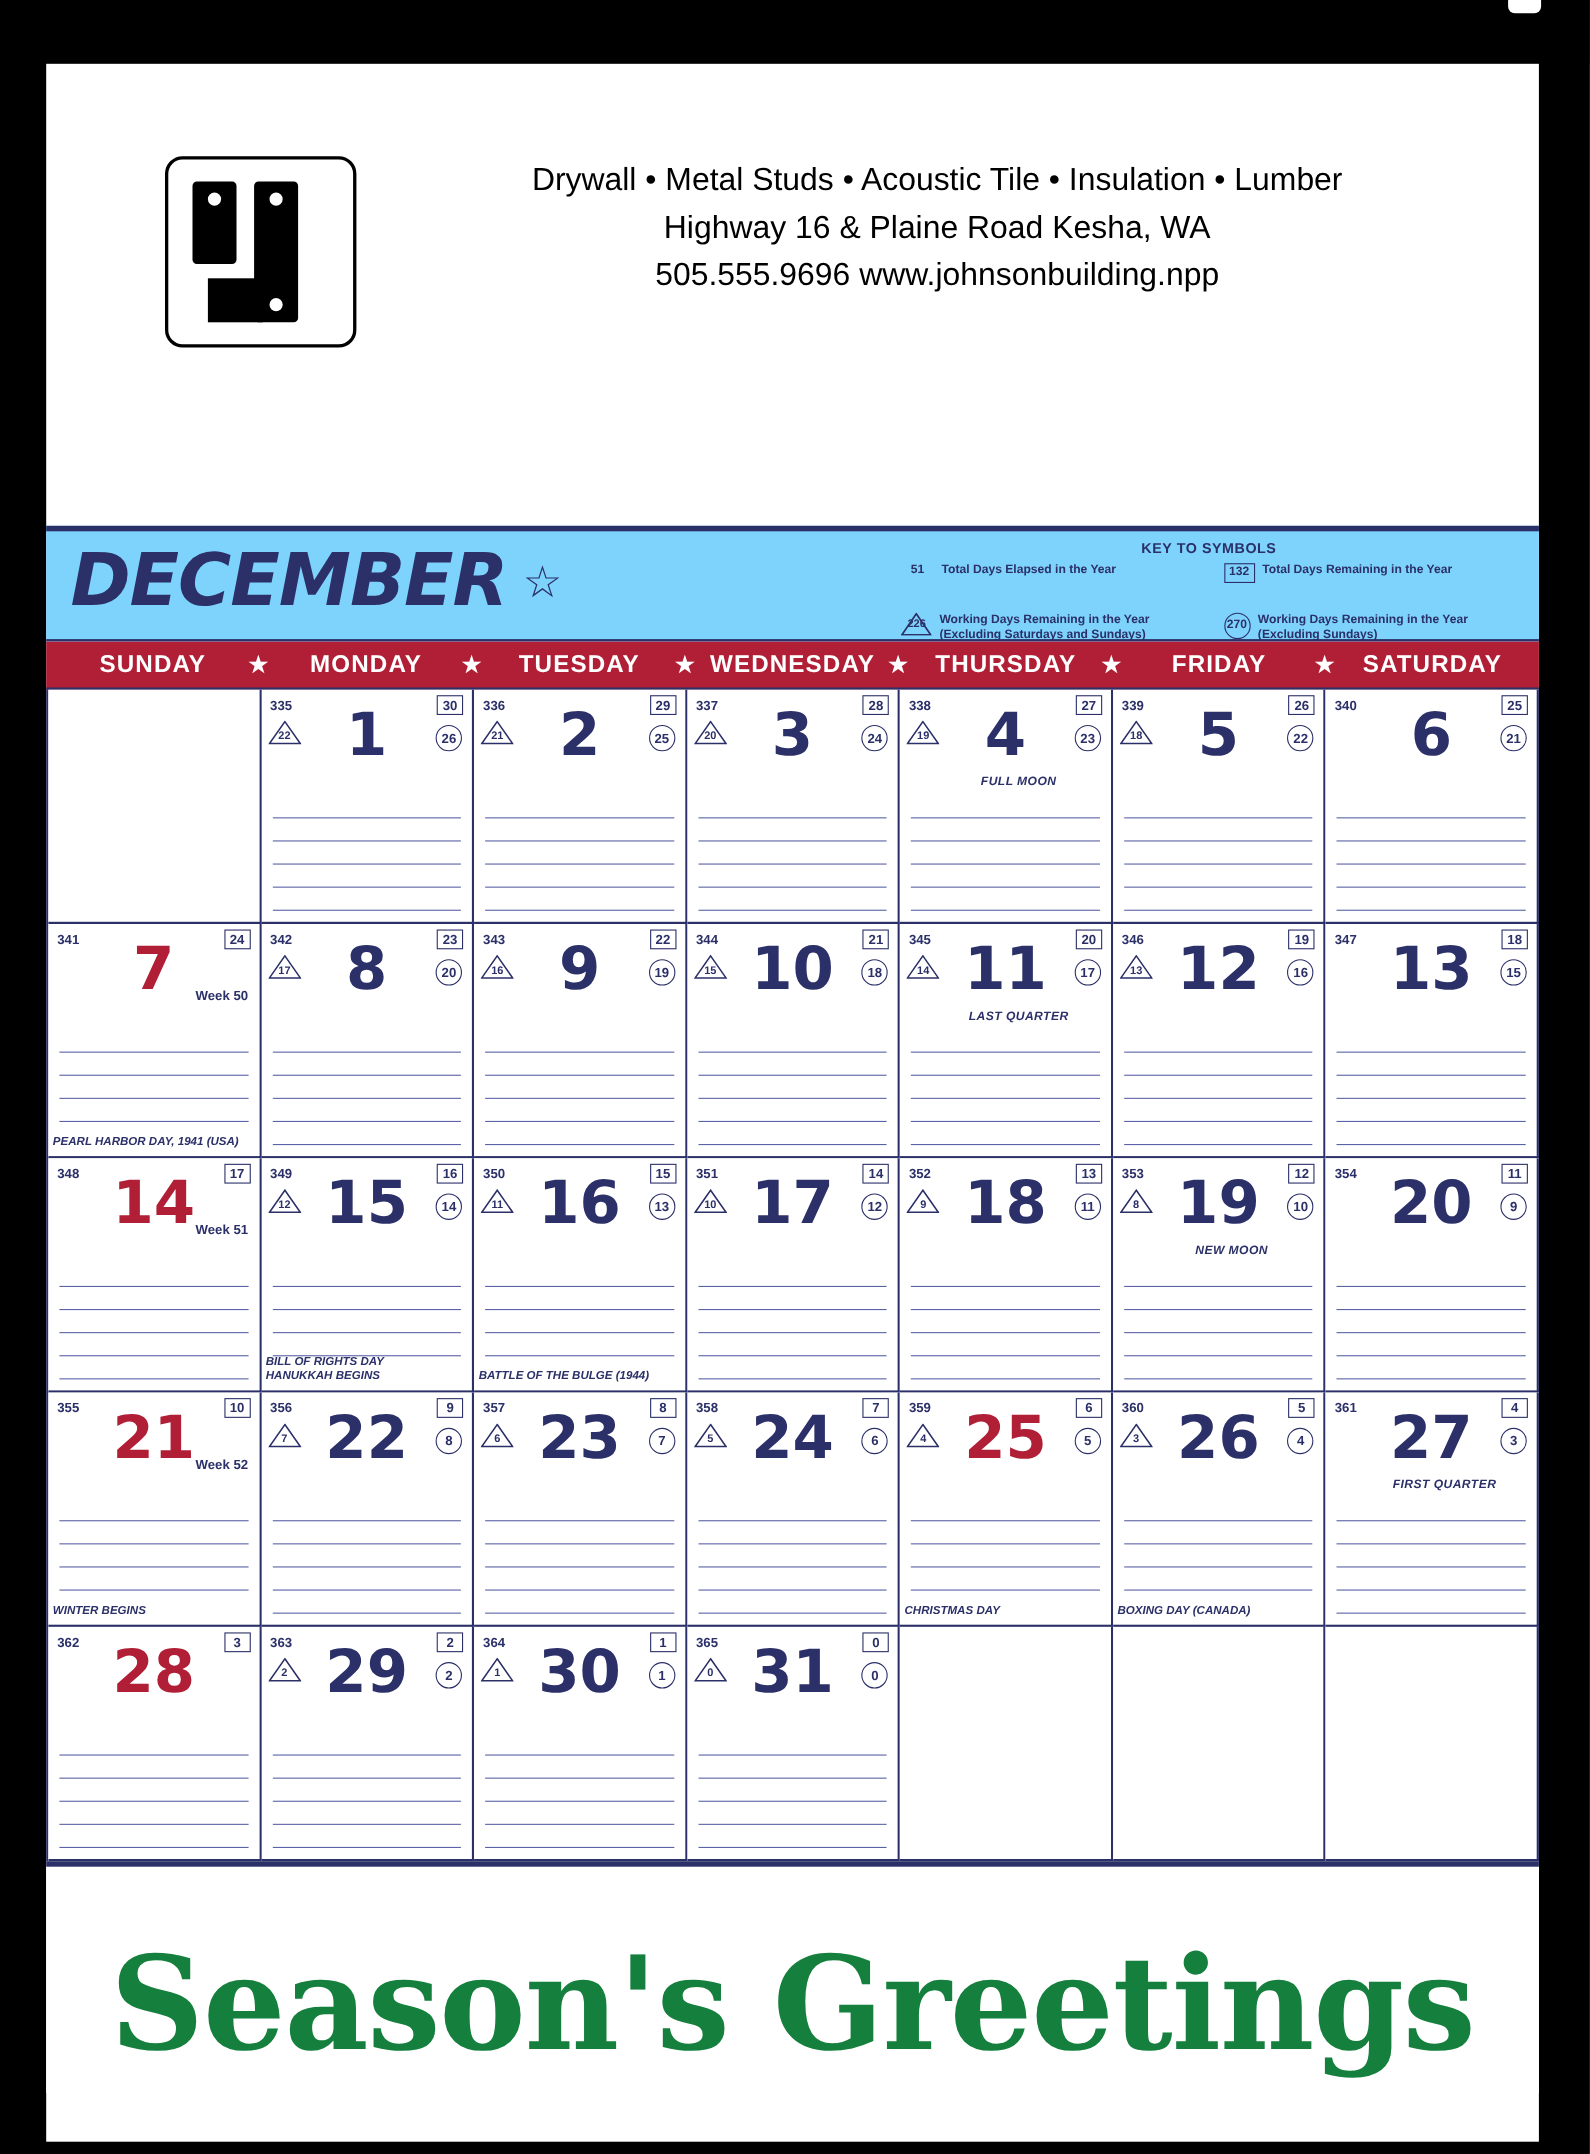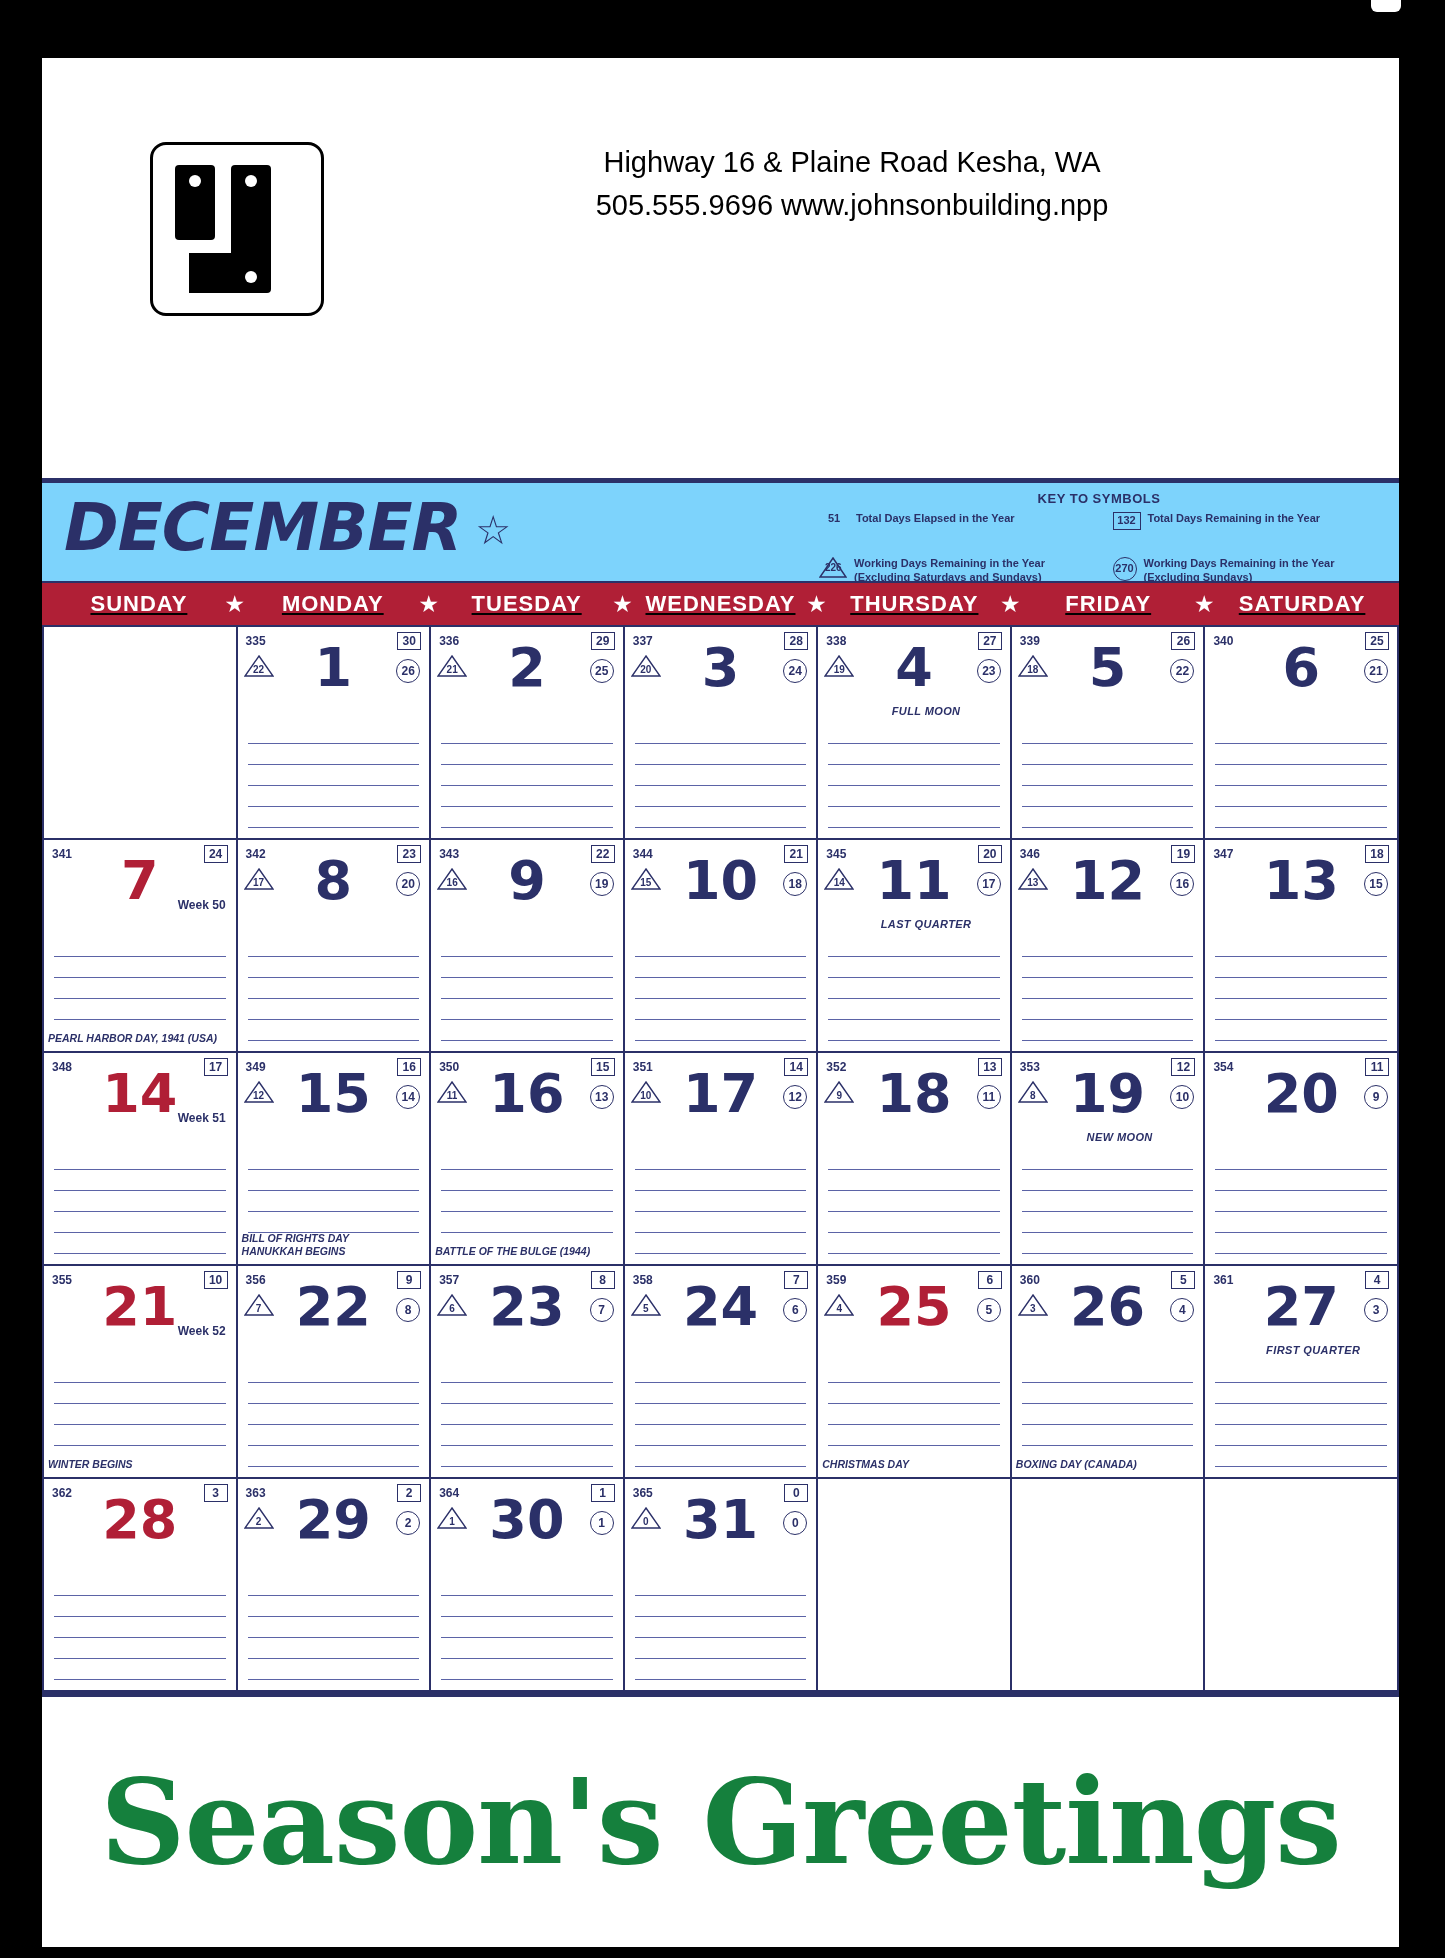--- a/index.html
+++ b/index.html
@@ -213,21 +213,20 @@
   }
 
   
   .weekday-row {
     display: grid;
     grid-template-columns: repeat(7, 1fr);
     background: #b01f36;
     height: 42px;
     align-items: center;
     border-bottom: 2px solid #2b3068;
-    text-decoration: underline;
   }
   .weekday-cell {
     position: relative;
     text-align: center;
     color: #ffffff;
     font-size: 22px;
     font-weight: bold;
     letter-spacing: 1px;
     font-family: "Liberation Sans", sans-serif;
   }
@@ -403,20 +402,21 @@
         <svg class="logo-j" viewBox="0 0 168 168">
           <rect x="22" y="20" width="40" height="75" rx="4" fill="#000"></rect>
           <circle cx="42" cy="36" r="6" fill="#fff"></circle>
           <rect x="78" y="20" width="40" height="128" rx="4" fill="#000"></rect>
           <circle cx="98" cy="36" r="6" fill="#fff"></circle>
           <circle cx="98" cy="132" r="6" fill="#fff"></circle>
           <rect x="36" y="108" width="50" height="40" fill="#000"></rect>
         </svg>
       </div>
       <div class="ad-text">
+        <div class="ad-line">Drywall  •  Metal Studs  •  Acoustic Tile  •  Insulation  •  Lumber</div>
         <div class="ad-line small-gap">Highway 16 &amp; Plaine Road     Kesha, WA</div>
         <div class="ad-line small-gap">505.555.9696     www.johnsonbuilding.npp</div>
       </div>
     </div>
 
     <div class="month-band">
       <div class="month-title">
         <span class="month-name">DECEMBER</span>
         <span class="month-star">☆</span>
       </div>

